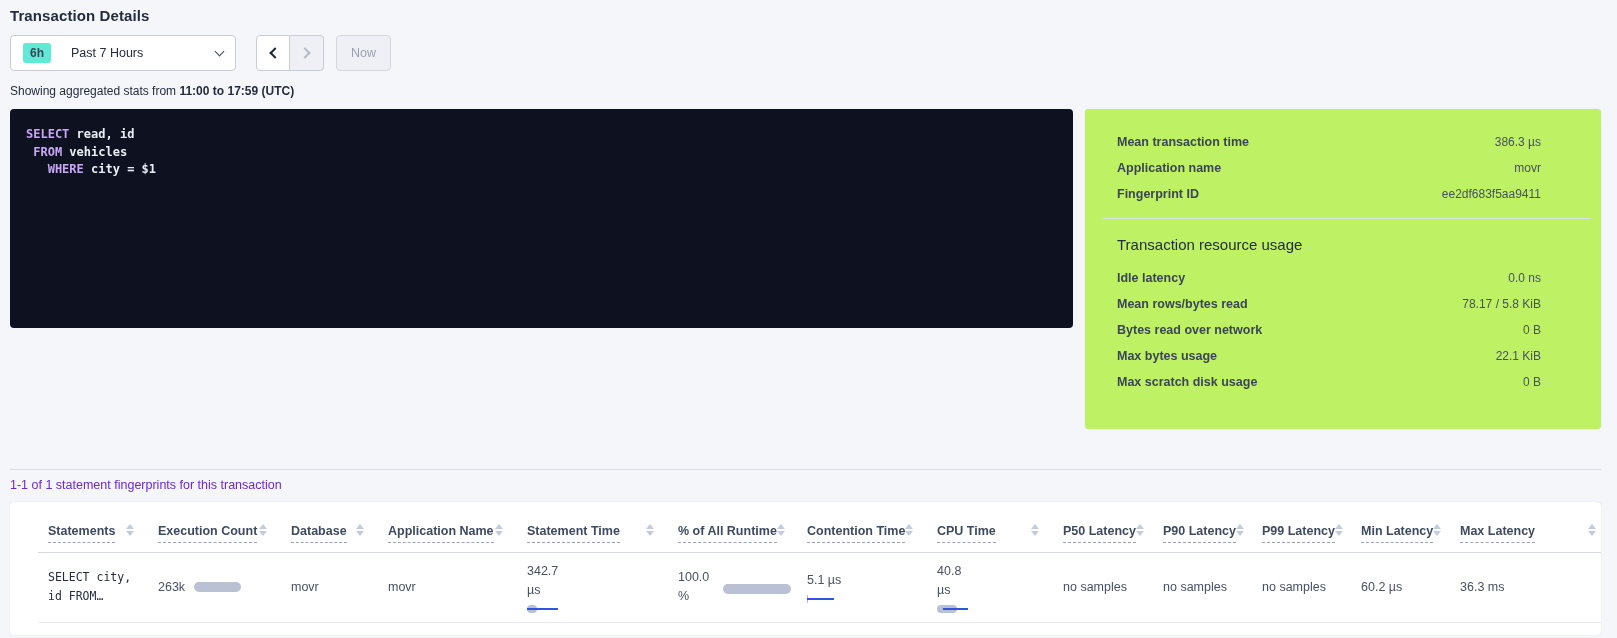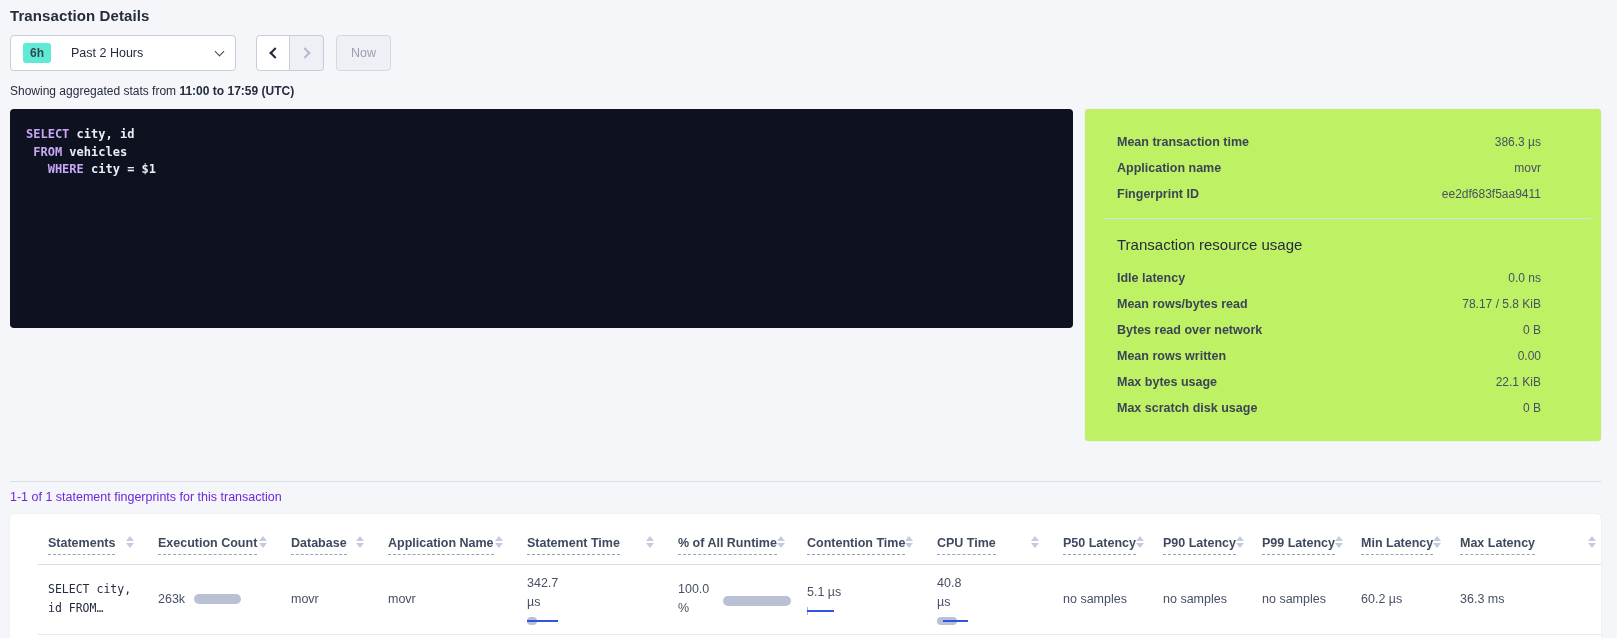--- a/index.html
+++ b/index.html
@@ -67,40 +67,40 @@
 </head>
 <body>
 
 <div class="page">
 
   <h1 class="page-title">Transaction Details</h1>
 
   <div class="toolbar">
     <div class="time-dropdown">
       <span class="time-badge">6h</span>
-      <span class="time-label">Past 2 Hours</span>
+      <span class="time-label">Past 7 Hours</span>
       <span class="dd-caret"></span>
     </div>
     <div class="arrow-group">
       <div class="arrow-btn prev">
         <span class="chev left"></span>
       </div>
       <div class="arrow-btn next">
         <span class="chev right"></span>
       </div>
     </div>
     <div class="now-btn">Now</div>
   </div>
 
   <div class="stats-line"><span>Showing aggregated stats from </span><b>11:00 to 17:59 (UTC)</b></div>
 
   <div class="content-row">
 
     <div class="sql-card">
-      <div class="sql-line"><span class="sql-kw">SELECT</span><span> city, id</span></div>
+      <div class="sql-line"><span class="sql-kw">SELECT</span><span> read, id</span></div>
       <div class="sql-line"><span class="sql-kw"> FROM</span><span> vehicles</span></div>
       <div class="sql-line"><span class="sql-kw">   WHERE</span><span> city = $1</span></div>
     </div>
 
     <div class="summary-card">
       <div class="kv" style="margin-top:12px">
         <span class="k">Mean transaction time</span>
         <span class="v">386.3 µs</span>
       </div>
       <div class="kv">
@@ -117,24 +117,20 @@
         <span class="k">Idle latency</span>
         <span class="v">0.0 ns</span>
       </div>
       <div class="kv">
         <span class="k">Mean rows/bytes read</span>
         <span class="v">78.17 / 5.8 KiB</span>
       </div>
       <div class="kv">
         <span class="k">Bytes read over network</span>
         <span class="v">0 B</span>
-      </div>
-      <div class="kv">
-        <span class="k">Mean rows written</span>
-        <span class="v">0.00</span>
       </div>
       <div class="kv">
         <span class="k">Max bytes usage</span>
         <span class="v">22.1 KiB</span>
       </div>
       <div class="kv">
         <span class="k">Max scratch disk usage</span>
         <span class="v">0 B</span>
       </div>
     </div>

